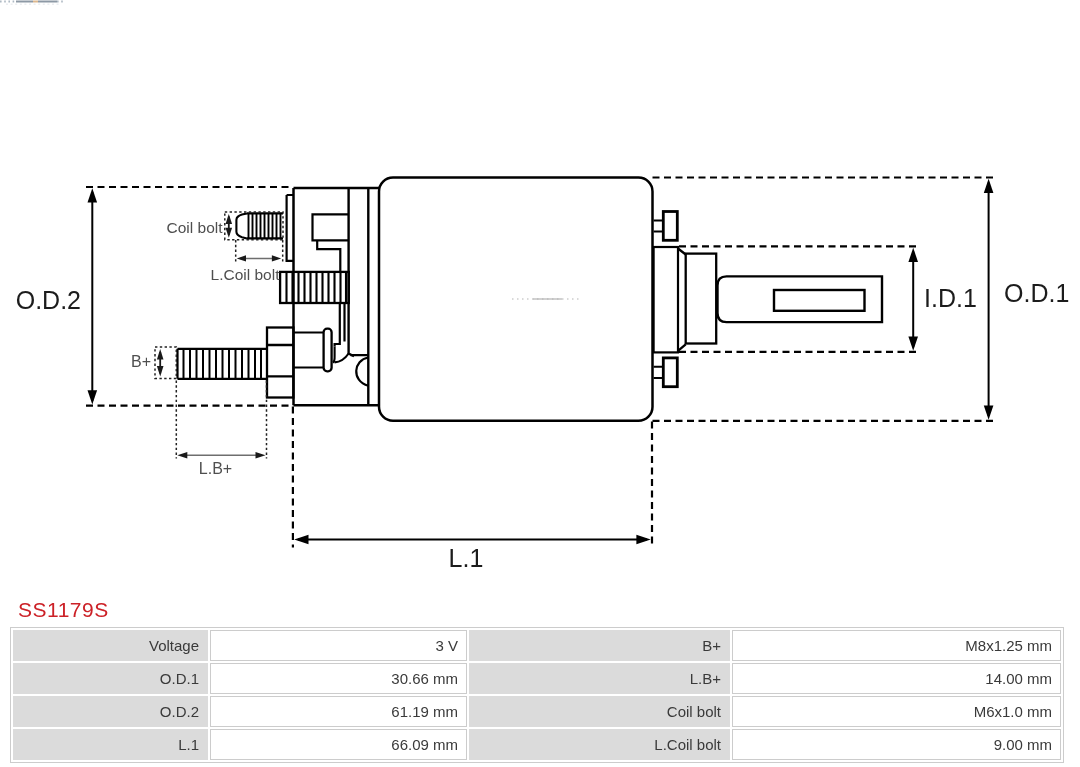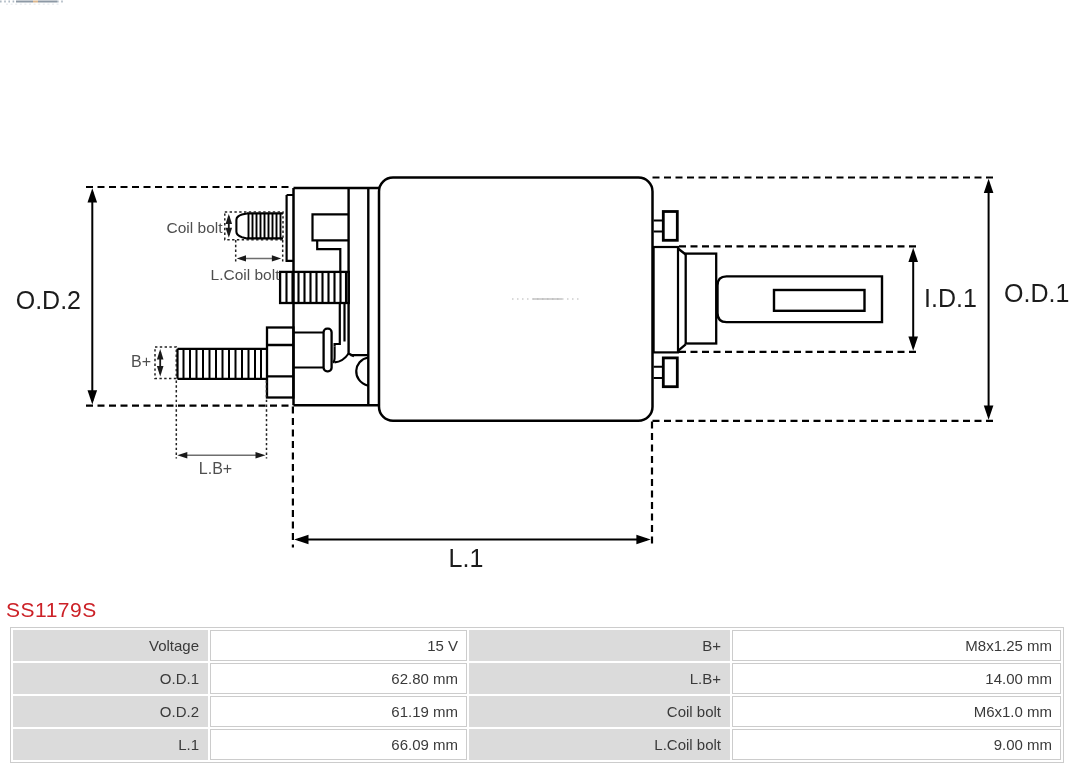--- a/index.html
+++ b/index.html
@@ -1,18 +1,18 @@
 <!DOCTYPE html>
 <html><head>
 <meta charset="utf-8">
 <style>
   html,body{margin:0;padding:0;background:#ffffff;width:1080px;height:767px;overflow:hidden;}
   #page{position:relative;width:1080px;height:767px;font-family:"Liberation Sans",sans-serif;transform:translateZ(0);}
   #diag{position:absolute;left:0;top:0;}
-  #code{position:absolute;left:6px;top:598px;font-size:21px;color:#cc2127;letter-spacing:0.5px;}
+  #code{position:absolute;left:18px;top:598px;font-size:21px;color:#cc2127;letter-spacing:0.5px;}
   #spec{position:absolute;left:10px;top:627px;width:1054px;border-collapse:separate;border-spacing:2px;background:#ffffff;border:1px solid #cccccc;table-layout:fixed;}
   #spec td{border:1px solid #cccccc;font-size:15px;color:#3a3a3a;text-align:right;padding:0 8px;height:31px;box-sizing:border-box;overflow:hidden;}
   #spec td.l{background:#dbdbdb;border-color:#dbdbdb;padding-left:12px;}
 </style>
 </head>
 <body>
 <div id="page">
 <svg id="diag" width="1080" height="590" viewBox="0 0 1080 590">
   <g fill="none" stroke="#000000" stroke-width="2.2">
 
@@ -168,27 +168,27 @@
 <table id="spec">
   <colgroup>
         <col style="width:195px">
         <col style="width:257px">
         <col style="width:261px">
         <col>
       </colgroup>
   <tbody>
         <tr>
           <td class="l">Voltage</td>
-          <td>15 V</td>
+          <td>3 V</td>
           <td class="l">B+</td>
           <td>M8x1.25 mm</td>
         </tr>
   <tr>
           <td class="l">O.D.1</td>
-          <td>62.80 mm</td>
+          <td>30.66 mm</td>
           <td class="l">L.B+</td>
           <td>14.00 mm</td>
         </tr>
   <tr>
           <td class="l">O.D.2</td>
           <td>61.19 mm</td>
           <td class="l">Coil bolt</td>
           <td>M6x1.0 mm</td>
         </tr>
   <tr>

